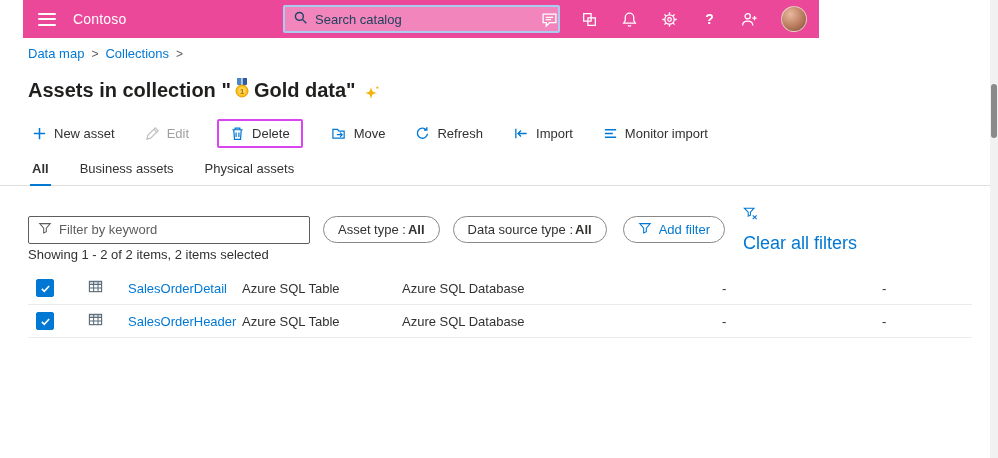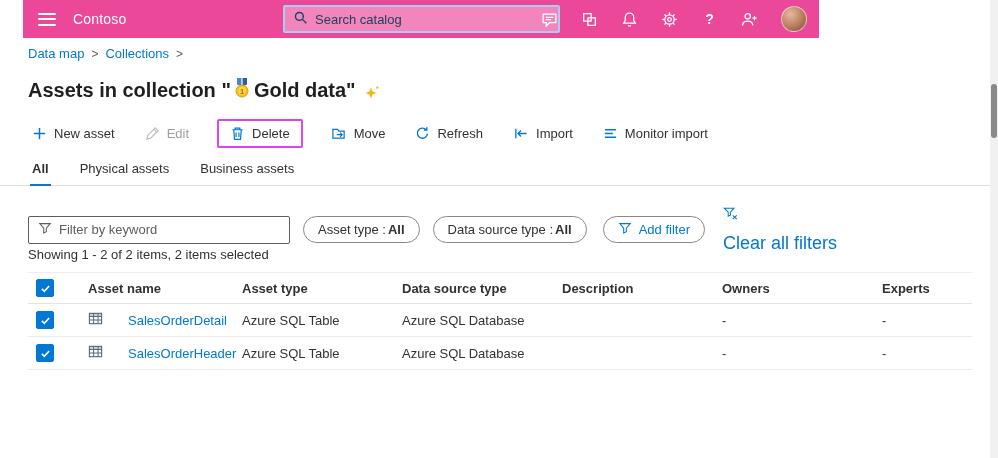--- a/index.html
+++ b/index.html
@@ -56,21 +56,21 @@
   }
   .tb-btn svg { display: block; }
   .tb-btn.disabled { color: #a19f9d; cursor: default; }
   .tb-btn.highlighted { border: 2px solid #d946ef; border-radius: 2px; padding: 5px 11px; }
   
   .tabs { position: absolute; top: 152px; left: 0; width: 990px; height: 34px; border-bottom: 1px solid #e1dfdd; display: flex; gap: 27px; padding-left: 30px; }
   .tab { font-size: 13px; color: #323130; padding: 9px 2px 9px; cursor: pointer; }
   .tab.selected { font-weight: 700; border-bottom: 2px solid #0078d4; margin-bottom: -1px; }
   
   .filter-row { position: absolute; top: 205px; left: 28px; display: flex; align-items: center; gap: 13px; }
-  .kw-box { width: 262px; height: 28px; border: 1px solid #605e5c; border-radius: 2px; background: #fff; display: flex; align-items: center; gap: 7px; padding: 0 9px; }
+  .kw-box { width: 282px; height: 28px; border: 1px solid #605e5c; border-radius: 2px; background: #fff; display: flex; align-items: center; gap: 7px; padding: 0 9px; }
   .kw-box input { flex: 1; border: none; outline: none; font-family: inherit; font-size: 13px; color: #323130; background: transparent; }
   .kw-box input::placeholder { color: #605e5c; opacity: 1; }
   .pill { height: 27px; border: 1px solid #8a8886; border-radius: 14px; background: #fff; display: flex; align-items: center; padding: 0 14px; font-size: 13px; cursor: pointer; }
   .pill .val { font-weight: 700; margin-left: 2px; }
   .pill.addf { color: #0078d4; gap: 7px; margin-left: 3px; }
   .clear-all { display: flex; align-items: flex-start; gap: 7px; color: #0078d4; font-size: 18px; cursor: pointer; margin-left: 5px; flex-direction: column; }
   
   .status-text { position: absolute; top: 247px; left: 28px; font-size: 13px; color: #323130; }
   
   .asset-table { position: absolute; top: 272px; left: 28px; width: 944px; }
@@ -232,22 +232,22 @@
         <svg width="15" height="15" viewBox="0 0 16 16" fill="none" stroke="#0078d4" stroke-width="1.4">
           <path d="M2 4h12M2 8h8.5M2 12h12"></path>
         </svg>
       </span>
     <span>Monitor import</span>
   </button>
 </div>
 
 <div class="tabs">
   <div class="tab selected">All</div>
+  <div class="tab">Business assets</div>
   <div class="tab">Physical assets</div>
-  <div class="tab">Business assets</div>
 </div>
 
 <div class="filter-row">
   <div class="kw-box">
     <span><svg width="14" height="14" viewBox="0 0 16 16" fill="none" stroke="#605e5c" stroke-width="1.2">
           <path d="M2 3h12L9.5 8.2v4L6.5 13.6V8.2L2 3z"></path>
         </svg></span>
     <input type="text" placeholder="Filter by keyword" style="">
   </div>
   <div class="pill">
@@ -269,35 +269,20 @@
           <path d="M1.5 2.5h11L8.4 7v3.4L5.9 11.6V7L1.5 2.5z"></path>
           <path d="M11 10.5l4.5 4.5M15.5 10.5L11 15"></path>
         </svg></span>
     <span>Clear all filters</span>
   </div>
 </div>
 
 <div class="status-text">Showing 1 - 2 of 2 items, 2 items selected</div>
 
 <div class="asset-table">
-  <div class="t-header">
-    <div class="cb-cell">
-      <span class="checkbox">
-        <svg width="13" height="13" viewBox="0 0 16 16" fill="none" stroke="#fff" stroke-width="2">
-            <path d="M3.5 8.5l3 3 6-6.5"></path>
-          </svg>
-      </span>
-    </div>
-    <div>Asset name</div>
-    <div>Asset type</div>
-    <div>Data source type</div>
-    <div>Description</div>
-    <div>Owners</div>
-    <div>Experts</div>
-  </div>
 
   <div class="t-row">
     <div class="cb-cell">
       <span class="checkbox">
         <svg width="13" height="13" viewBox="0 0 16 16" fill="none" stroke="#fff" stroke-width="2">
             <path d="M3.5 8.5l3 3 6-6.5"></path>
           </svg>
       </span>
     </div>
     <div class="name-cell">

